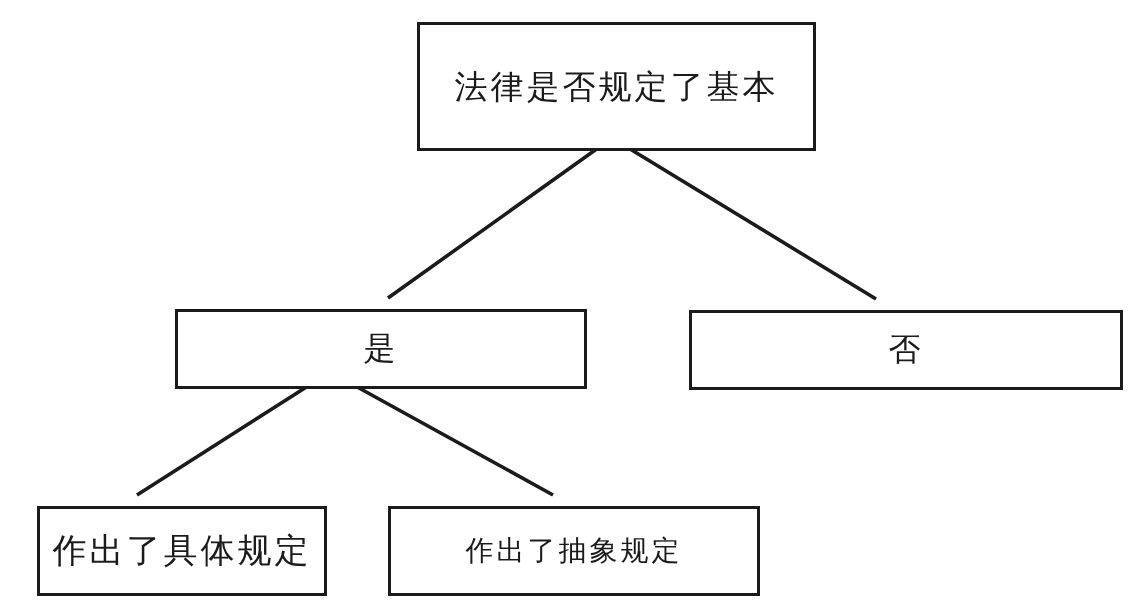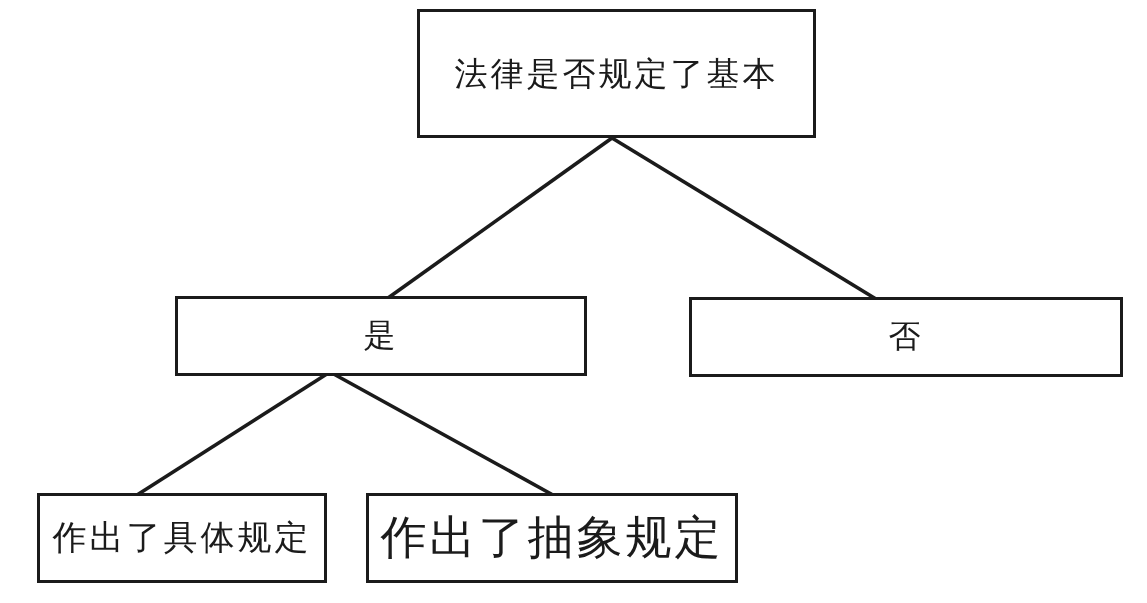--- a/index.html
+++ b/index.html
@@ -30,20 +30,21 @@
   .node {
     position: absolute;
     box-sizing: border-box;
     border: 3px solid var(--line, #1b1b1b);
     background: var(--node_fill, #ffffff);
     display: flex;
     align-items: center;
     justify-content: center;
     text-align: center;
     letter-spacing: 3px;
+    margin-top: 13px;
   }
   .node-root {
     left: 417px;
     top: 9px;
     width: 399px;
     height: 129px;
     font-size: 33px;
     line-height: 48px;
   }
   .node-root .label-line {
@@ -64,25 +65,25 @@
     font-size: 32px;
   }
   .node-concrete {
     left: 37px;
     top: 493px;
     width: 290px;
     height: 90px;
     font-size: 34px;
   }
   .node-abstract {
-    left: 366px;
+    left: 388px;
     top: 493px;
     width: 372px;
     height: 90px;
-    font-size: 46px;
+    font-size: 28px;
   }
 </style>
 </head>
 <body>
 
 <div class="canvas">
 
   <svg class="edges" viewBox="0 0 1147 603" xmlns="http://www.w3.org/2000/svg" aria-hidden="true">
     <line x1="612" y1="138" x2="388" y2="298"></line>
     <line x1="612" y1="138" x2="876" y2="299"></line>

